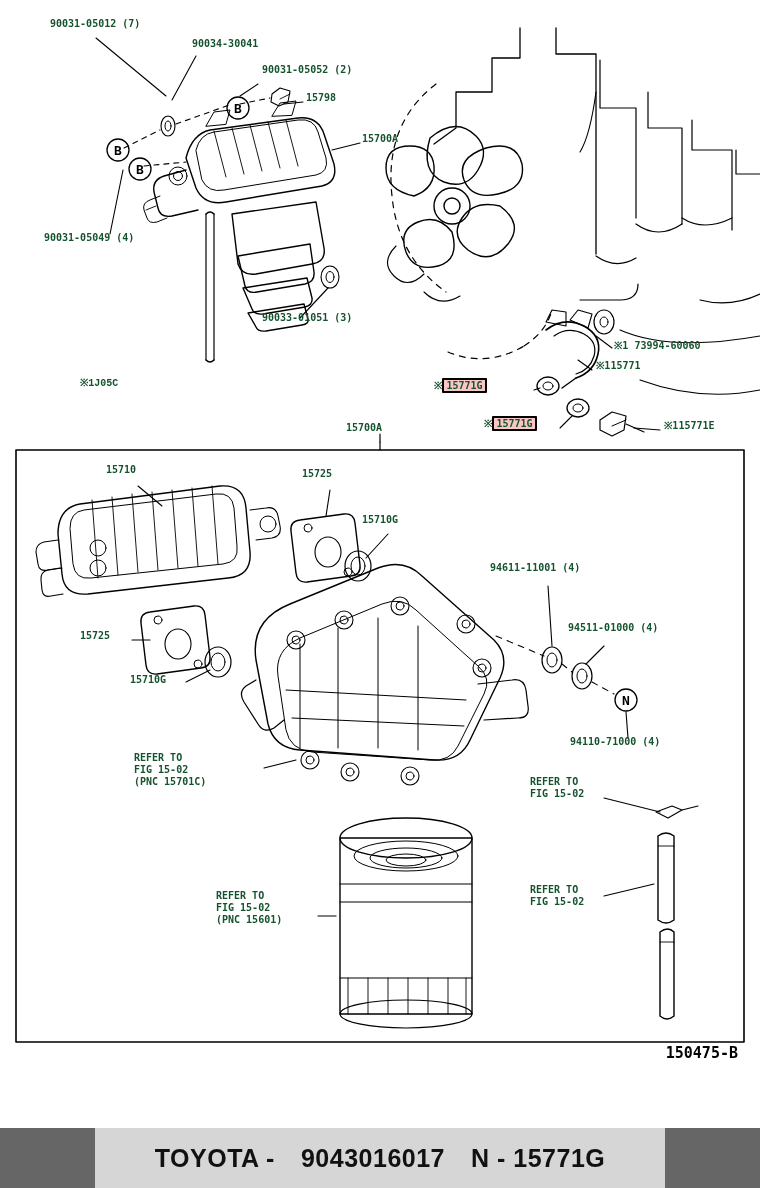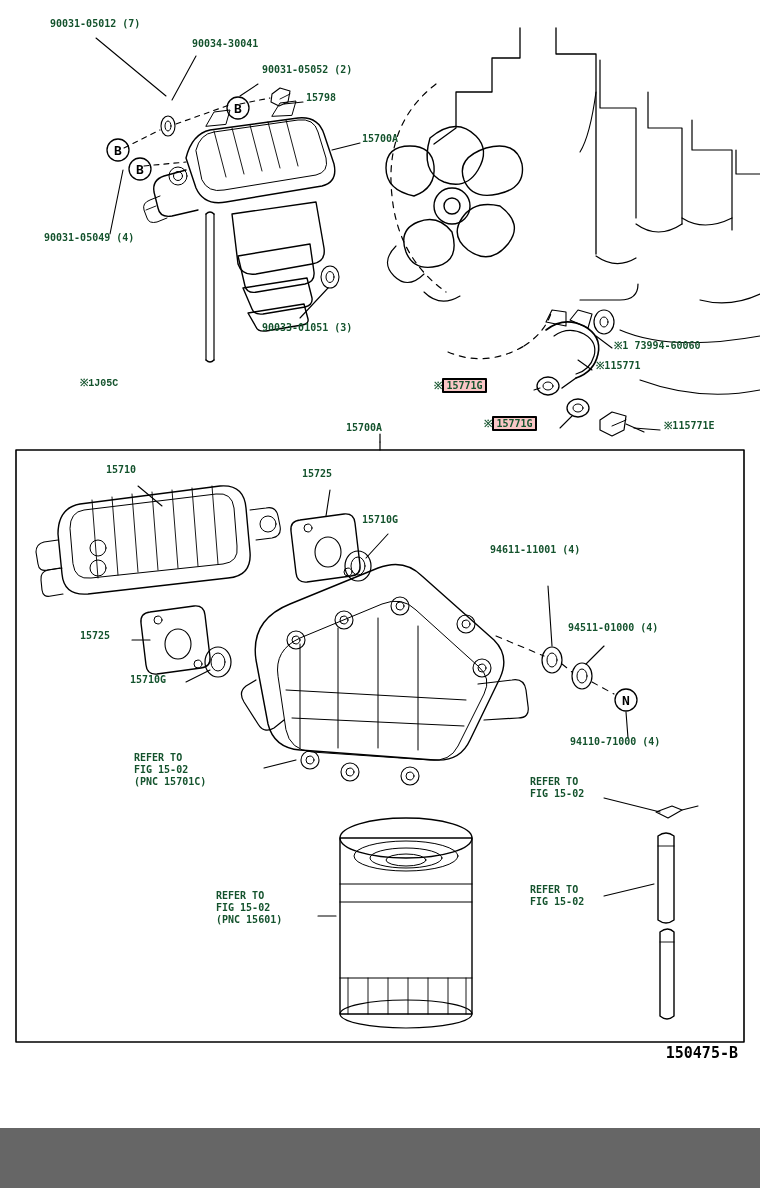--- a/index.html
+++ b/index.html
@@ -286,51 +286,56 @@
       <text x="626" y="705">N</text>
     </g>
   </svg>
 
   <div class="lbl" style="left:50px;  top:18px;">90031-05012 (7)</div>
   <div class="lbl" style="left:192px; top:38px;">90034-30041</div>
   <div class="lbl" style="left:262px; top:64px;">90031-05052 (2)</div>
   <div class="lbl" style="left:306px; top:92px;">15798</div>
   <div class="lbl" style="left:362px; top:133px;">15700A</div>
   <div class="lbl" style="left:44px;  top:232px;">90031-05049 (4)</div>
-  <div class="lbl" style="left:262px; top:322px;">90033-01051 (3)</div>
+  <div class="lbl" style="left:262px; top:312px;">90033-01051 (3)</div>
   <div class="lbl" style="left:614px; top:340px;">※1 73994-60060</div>
   <div class="lbl" style="left:596px; top:360px;">※115771</div>
   <div class="lbl" style="left:664px; top:420px;">※115771E</div>
 
   <div class="lbl" style="left:434px; top:380px;"><span>※</span><span class="hl">15771G</span></div>
   <div class="lbl" style="left:484px; top:418px;"><span>※</span><span class="hl">15771G</span></div>
 
   <div class="lbl" style="left:80px;  top:378px;font-family:Liberation Mono, monospace;">※1J05C</div>
   <div class="lbl" style="left:346px; top:422px;">15700A</div>
 
   <div class="lbl" style="left:106px; top:464px;">15710</div>
   <div class="lbl" style="left:302px; top:468px;">15725</div>
   <div class="lbl" style="left:362px; top:514px;">15710G</div>
   <div class="lbl" style="left:80px;  top:630px;">15725</div>
   <div class="lbl" style="left:130px; top:674px;">15710G</div>
-  <div class="lbl" style="left:490px; top:544px;">94611-11001 (4)</div>
+  <div class="lbl" style="left:490px; top:562px;">94611-11001 (4)</div>
   <div class="lbl" style="left:568px; top:622px;">94511-01000 (4)</div>
   <div class="lbl" style="left:570px; top:736px;">94110-71000 (4)</div>
 
   <div class="lbl multi" style="left:134px; top:752px;"><span>REFER TO</span>
 <span>FIG 15-02</span>
 <span>(PNC 15701C)</span></div>
 
   <div class="lbl multi" style="left:216px; top:890px;"><span>REFER TO</span>
 <span>FIG 15-02</span>
 <span>(PNC 15601)</span></div>
 
   <div class="lbl multi" style="left:530px; top:776px;"><span>REFER TO</span>
 <span>FIG 15-02</span></div>
 
   <div class="lbl multi" style="left:530px; top:884px;"><span>REFER TO</span>
 <span>FIG 15-02</span></div>
 
   <div class="code">150475-B</div>
 
   <div class="footer"></div>
+  <div class="footer-inner">
+    <span class="f-brand">TOYOTA -</span>
+    <span class="f-part">9043016017</span>
+    <span class="f-pnc">N - 15771G</span>
+  </div>
 
 </div>
 
 </body></html>

